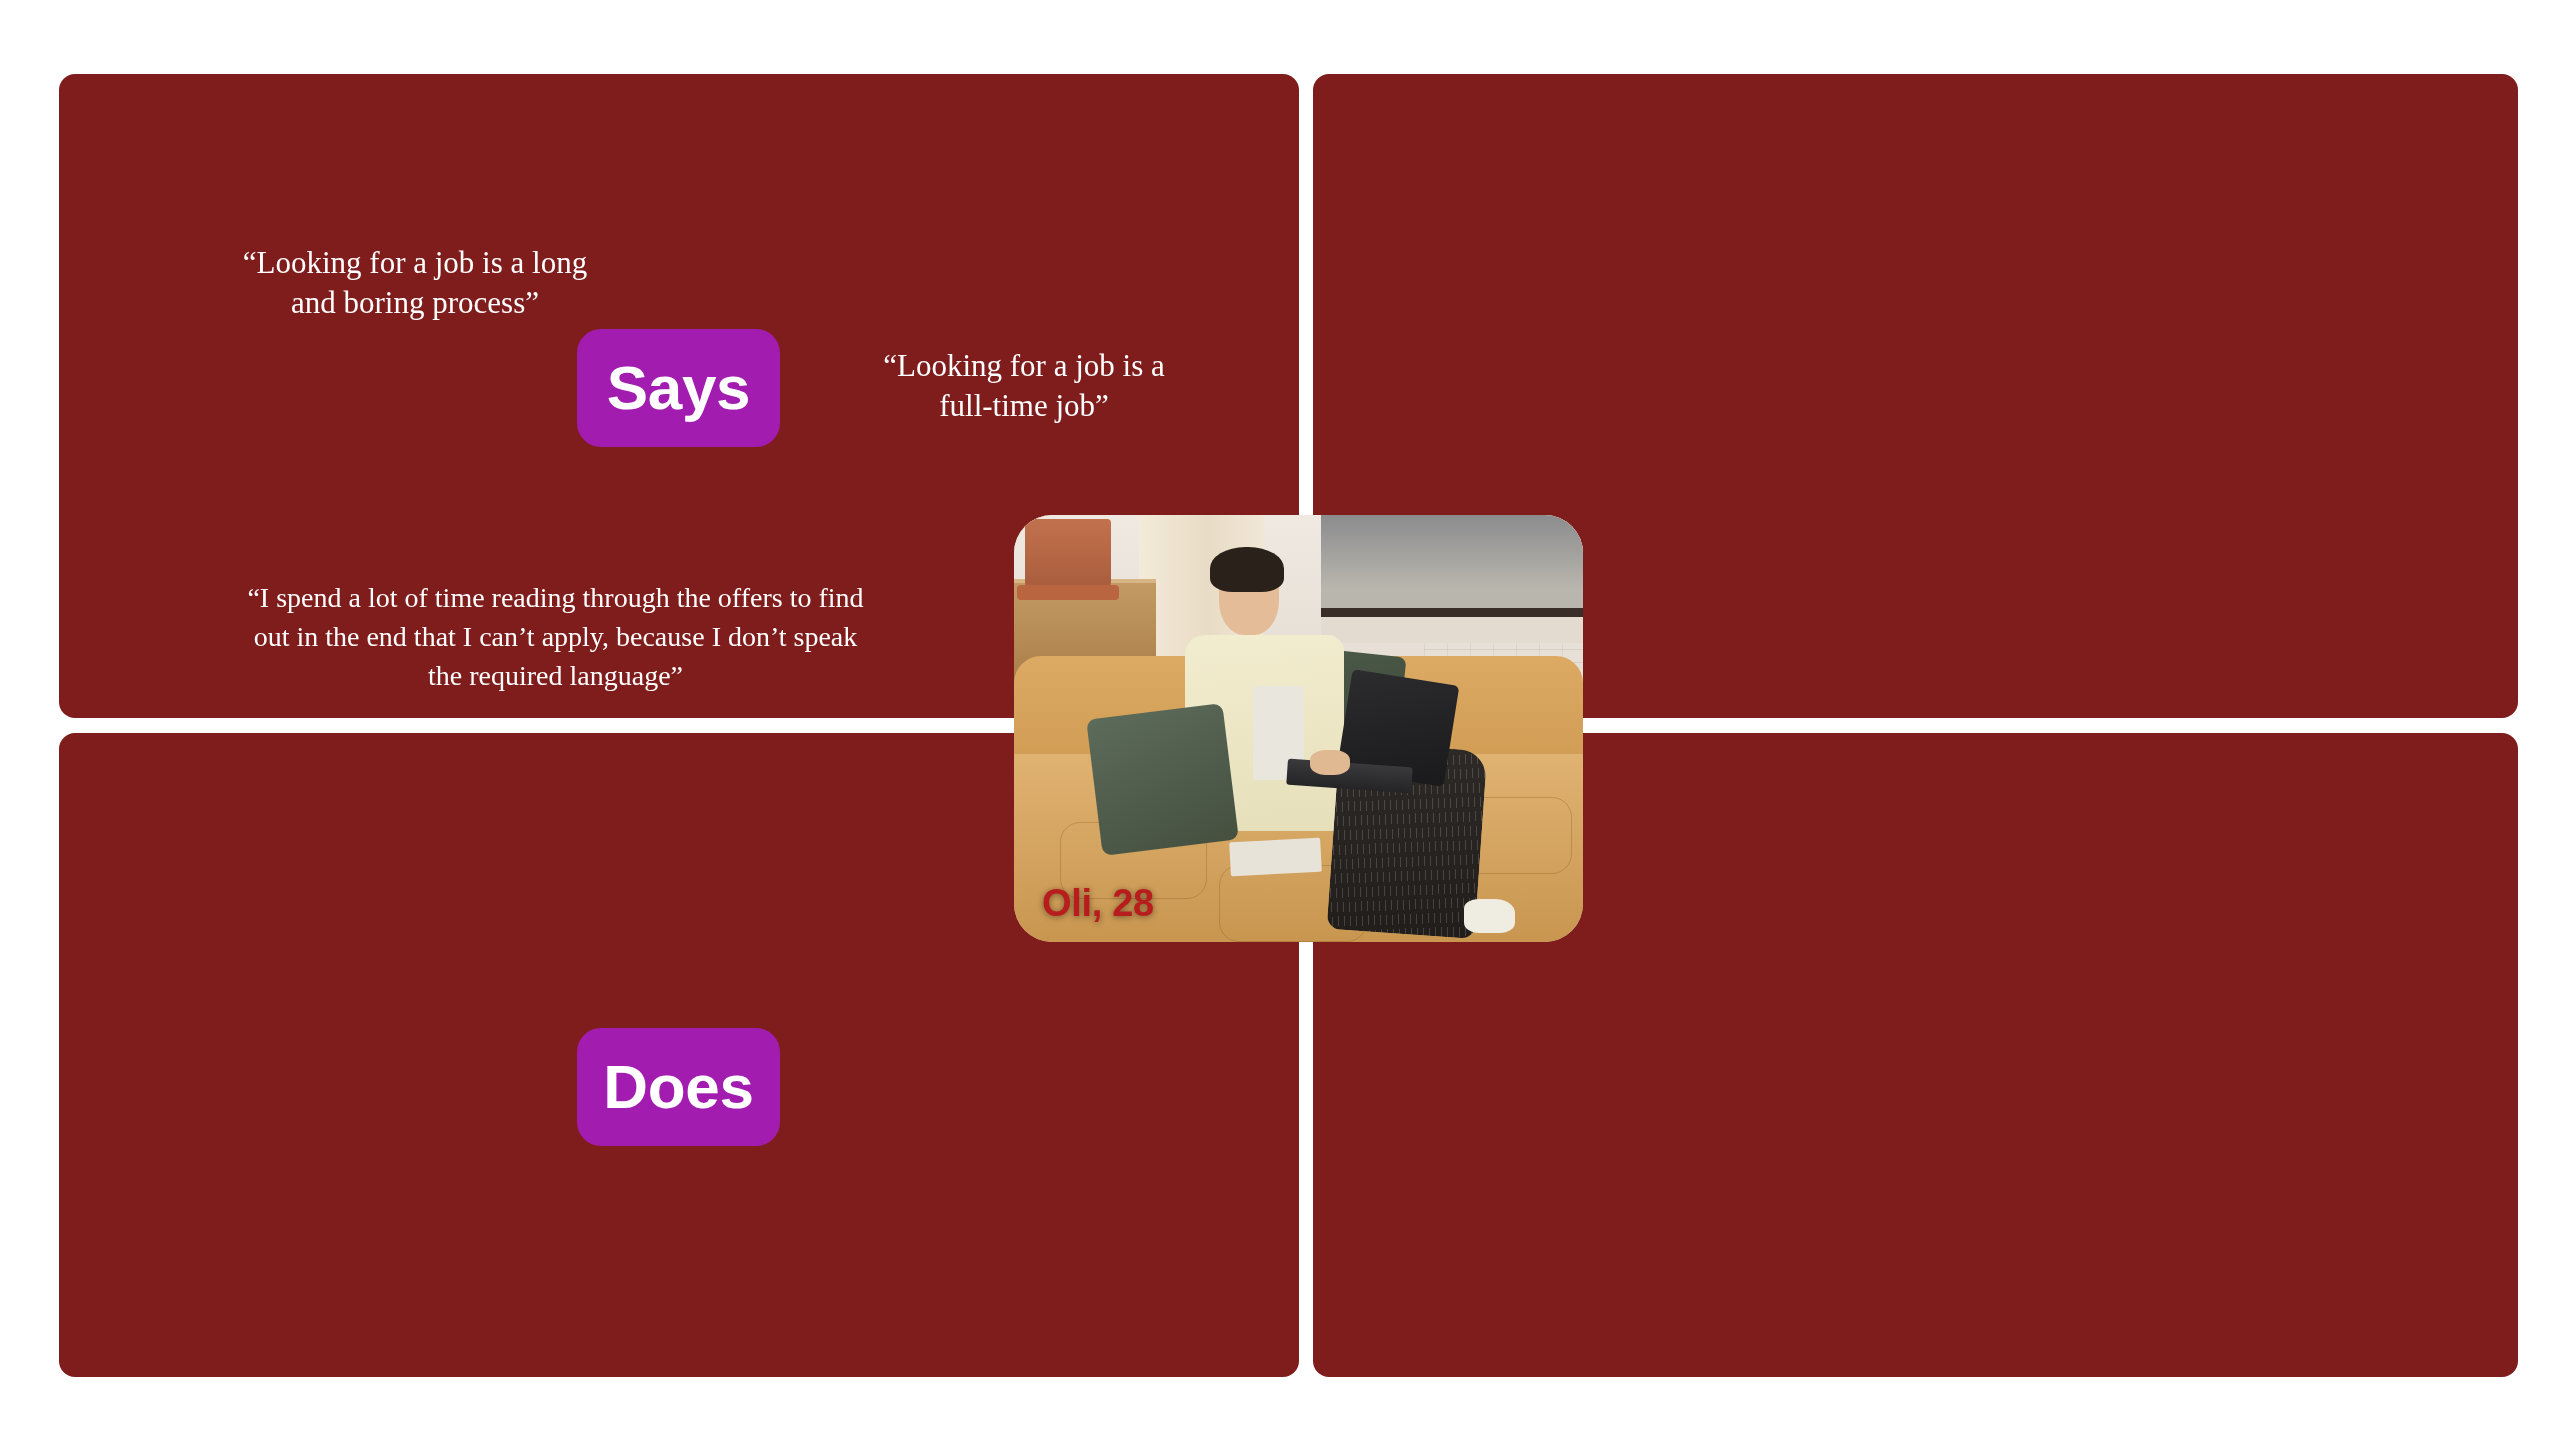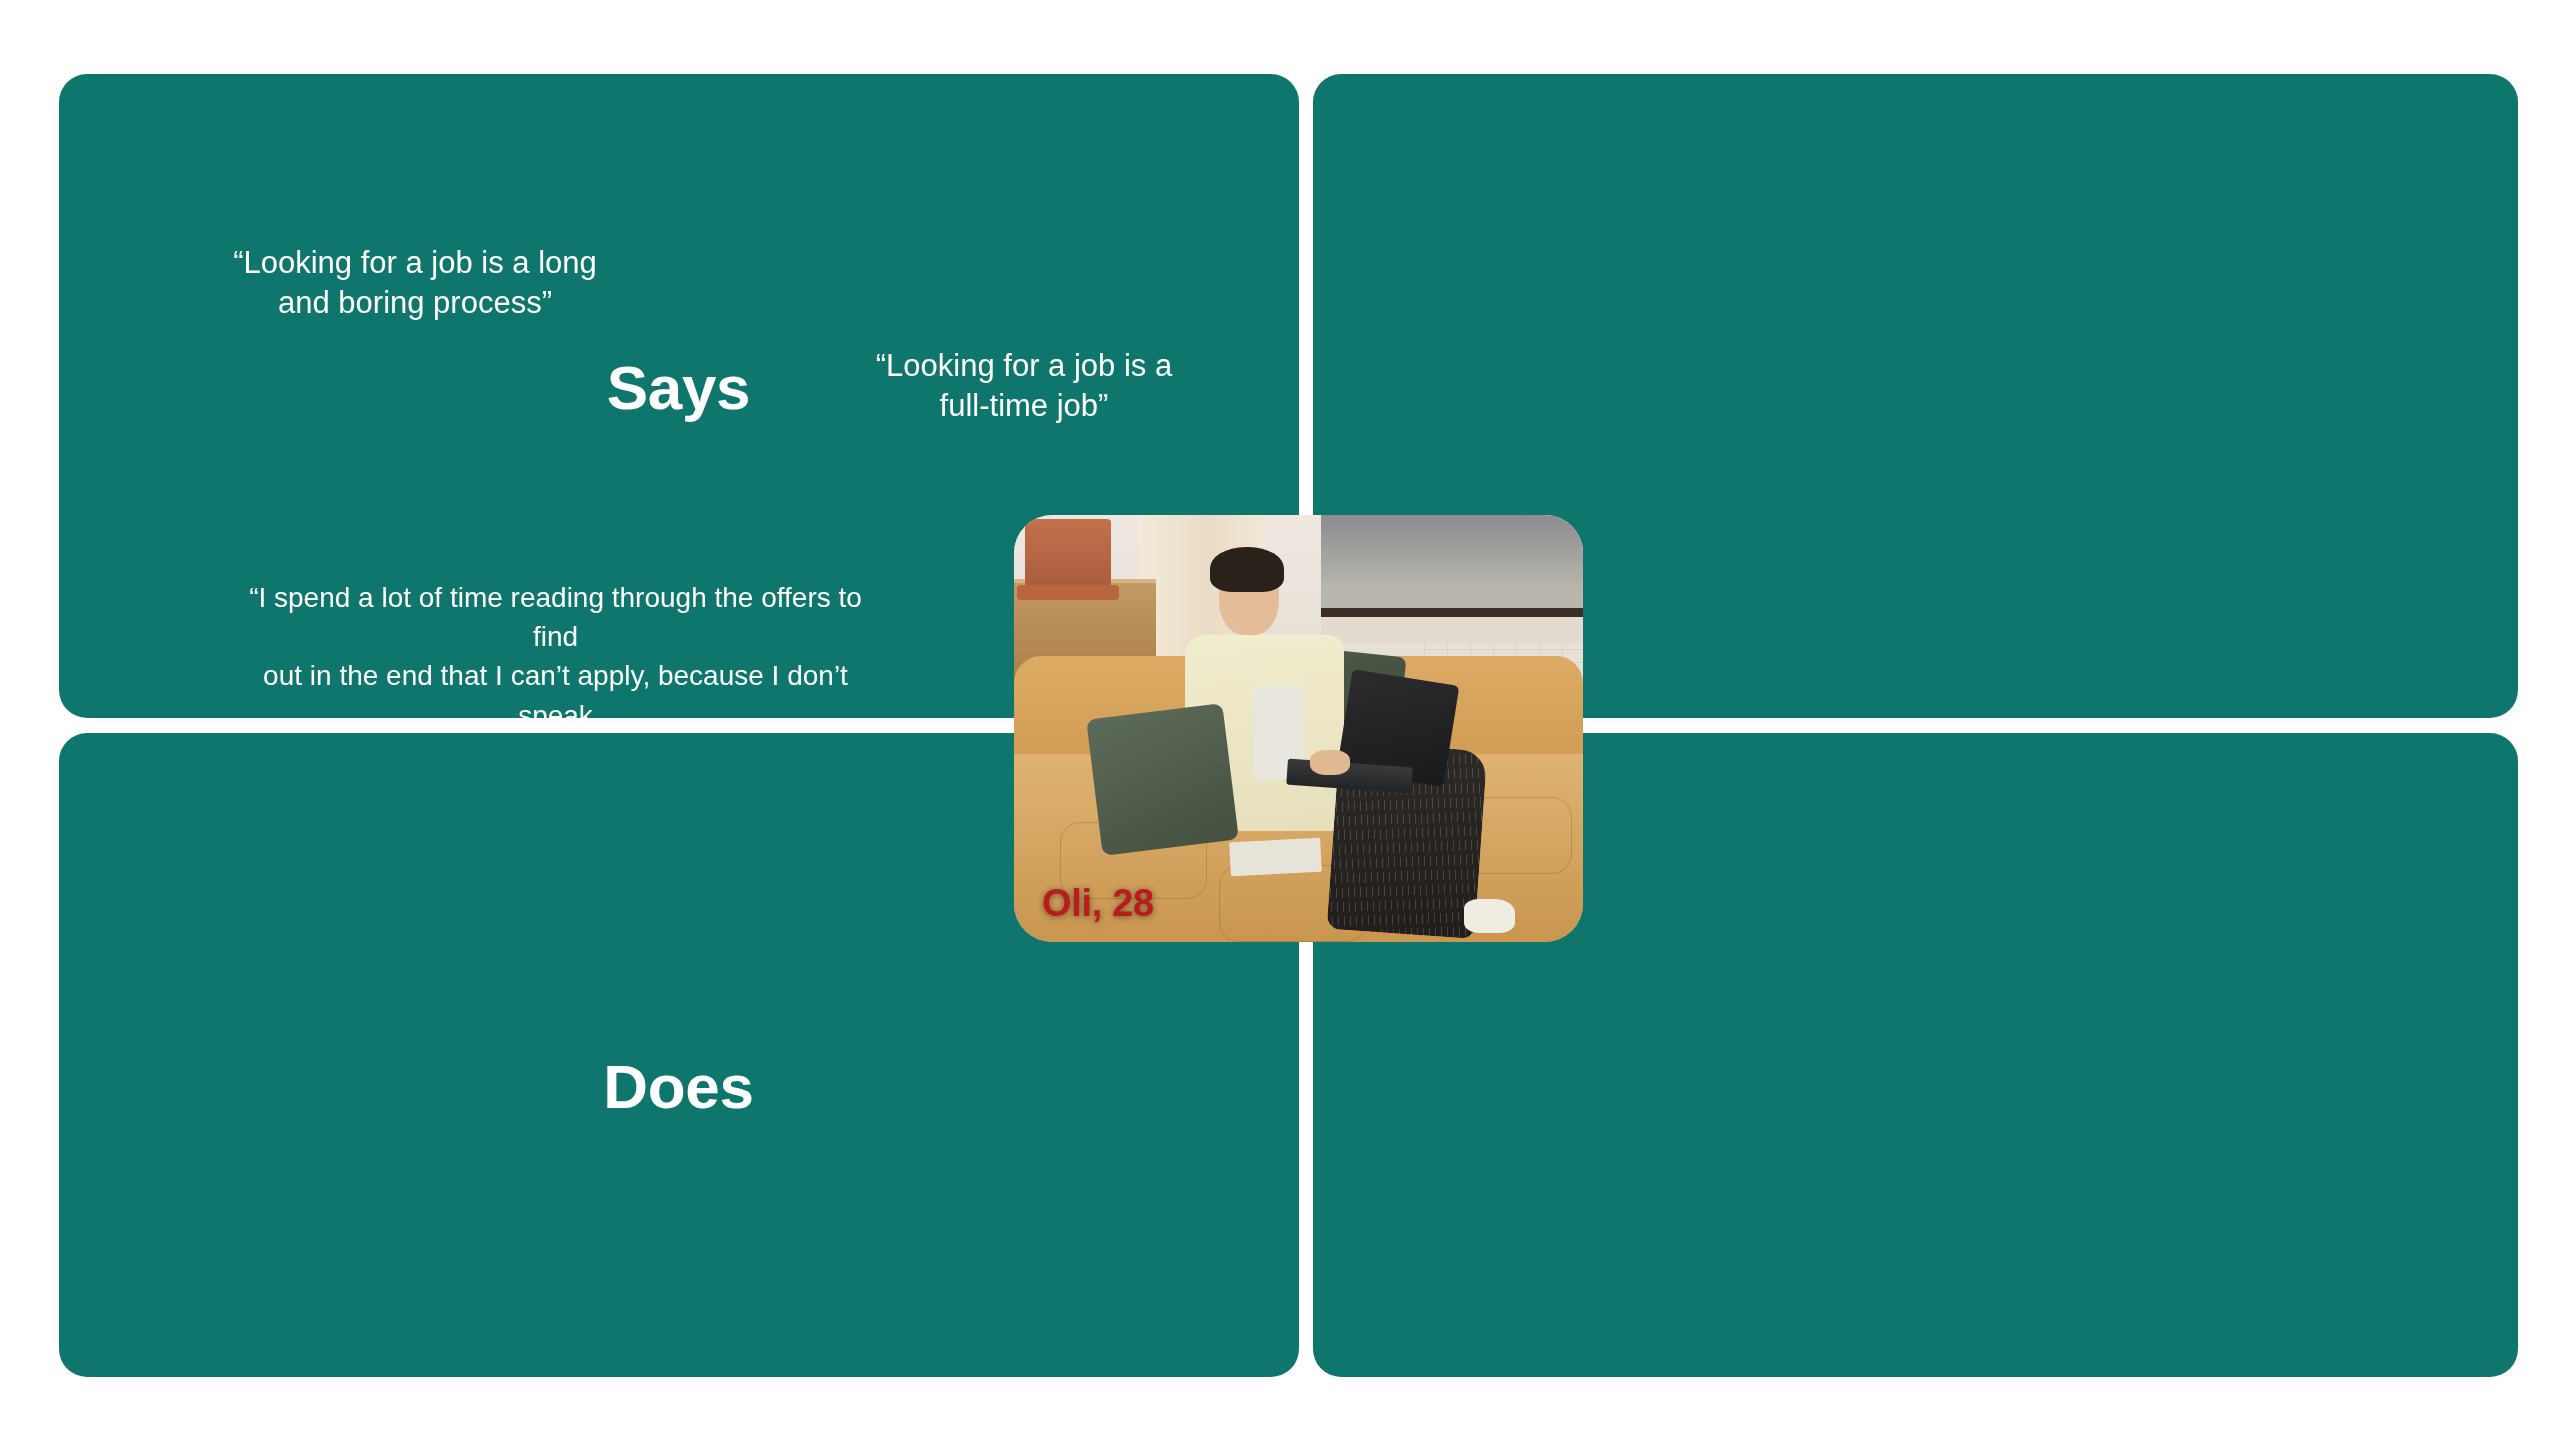--- a/index.html
+++ b/index.html
@@ -15,33 +15,34 @@
   #board {
     position: relative;
     width: 2576px;
     height: 1449px;
     background: #ffffff;
   }
 
   
   .card {
     position: absolute;
-    background: #0f766e;
-    border-radius: 28px;
+    background: #7f1d1d;
+    border-radius: 16px;
     overflow: hidden;
+    font-family: Liberation Serif, serif;
   }
   .card.says   { left: 59px;   top: 74px;  width: 1240px; height: 644px; }
   .card.thinks { left: 1313px; top: 74px;  width: 1205px; height: 644px; }
   .card.does   { left: 59px;   top: 733px; width: 1240px; height: 644px; }
   .card.feels  { left: 1313px; top: 733px; width: 1205px; height: 644px; }
 
   
   .badge {
     position: absolute;
-    background: #0f766e;
+    background: #a21caf;
     border-radius: 24px;
     color: #ffffff;
     font-weight: bold;
     display: flex;
     align-items: center;
     justify-content: center;
     letter-spacing: -0.3px;
     line-height: 1;
   }
   .badge.says   { left: 577px;  top: 329px;  width: 203px; height: 118px; font-size: 62px; }

